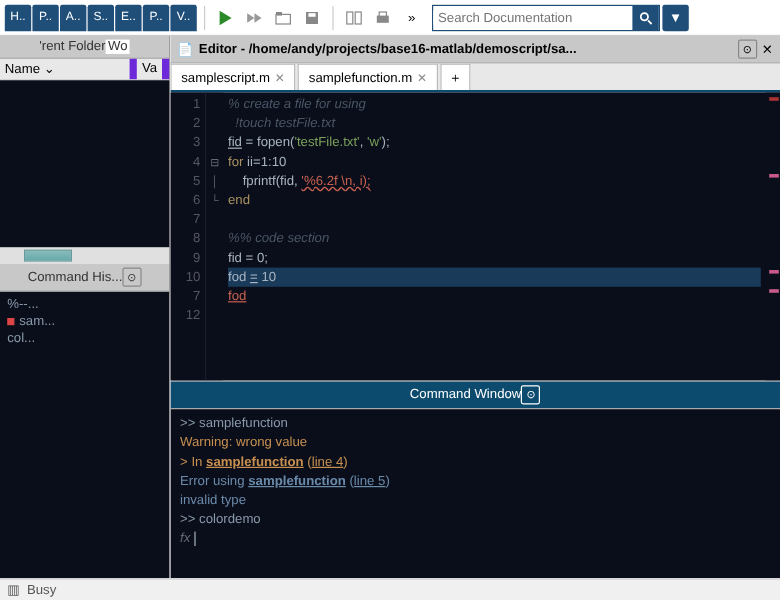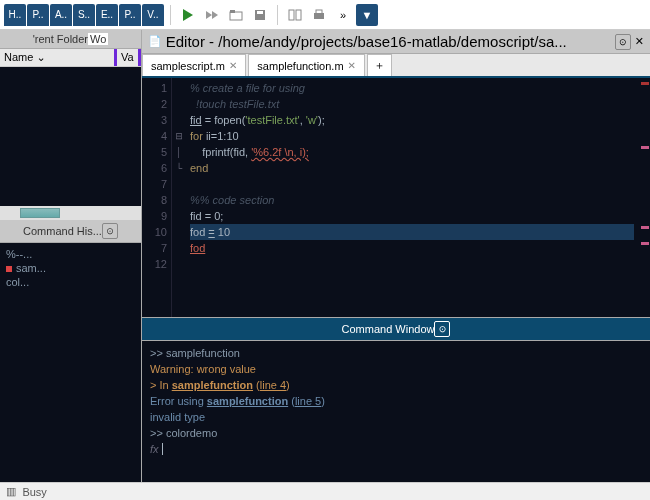--- a/index.html
+++ b/index.html
@@ -11,31 +11,31 @@
 .tb-btn{width:22px;height:22px;display:flex;align-items:center;justify-content:center;cursor:pointer;border-radius:2px}
 .search-box{flex:1;max-width:190px;height:22px;border:1px solid #1f4e79;display:flex;align-items:center;margin-left:4px}
 .search-box input{flex:1;border:none;outline:none;padding:0 4px;color:#999;font-size:11px}
 .search-btn{width:22px;height:20px;background:#1f4e79;color:#fff;display:flex;align-items:center;justify-content:center;cursor:pointer}
 .main-area{flex:1;display:flex;overflow:hidden}
 .left-col{width:142px;display:flex;flex-direction:column;border-right:1px solid #aaa}
 .panel-hdr{background:#c8c8c8;color:#333;padding:3px 6px;font-size:11px;border-bottom:1px solid #aaa;display:flex;justify-content:center;align-items:center}
 .panel-hdr.active{background:#0c4a6e;color:#fff}
 .folder-panel{flex:0 0 190px;display:flex;flex-direction:column;background:#0a0e1a}
 .folder-cols{display:flex;background:#e8e8e8;border-bottom:1px solid #ccc;font-size:10px}
-.folder-cols span{padding:2px 4px;border-right:3px solid #6d28d9;flex:1}
+.folder-cols span{padding:2px 4px;border-right:6px solid #6d28d9;flex:1}
 .folder-body{flex:1;background:#0a0e1a}
 .folder-scroll{height:14px;background:#e0e0e0;display:flex;align-items:center}
 .folder-scroll .sb{height:10px;width:40px;background:linear-gradient(#8bb,#6aa);margin-left:20px;border:1px solid #699}
 .hist-panel{flex:1;display:flex;flex-direction:column;background:#0a0e1a}
 .hist-body{flex:1;padding:4px 6px;color:#8899aa;font-family:monospace;font-size:11px}
 .hist-line{padding:1px 0}
 .hist-line.red::before{content:"";display:inline-block;width:6px;height:6px;background:#d44;margin-right:4px;vertical-align:middle}
 .right-col{flex:1;display:flex;flex-direction:column;overflow:hidden;background:#fff}
 .editor-hdr{background:#c8c8c8;padding:3px 6px;display:flex;align-items:center;gap:4px;border-bottom:1px solid #aaa}
-.editor-hdr .title{flex:1;font-weight:normal;font-size:15px;overflow:hidden;text-overflow:ellipsis;white-space:nowrap}
+.editor-hdr .title{flex:1;font-weight:bold;font-size:11px;overflow:hidden;text-overflow:ellipsis;white-space:nowrap}
 .editor-tabs{display:flex;background:#e8e8e8;border-bottom:2px solid #0c4a6e;padding-left:0}
 .ed-tab{padding:3px 8px;background:#ffffff;border:1px solid #bbb;border-bottom:none;margin-right:2px;display:flex;align-items:center;gap:4px;cursor:pointer;font-size:11px}
 .ed-tab.active{background:#fff}
 .ed-tab .x{color:#888;font-size:10px}
 .ed-tab.plus{padding:3px 6px}
 .editor-body{flex:1;display:flex;background:#0a0e1a;overflow:hidden;position:relative}
 .gutter{width:30px;background:#0a0e1a;color:#556;text-align:right;padding:2px 4px 2px 0;font-family:monospace;font-size:12px;border-right:1px solid #223}
 .gutter div{height:16px;line-height:16px}
 .fold-col{width:14px;background:#0a0e1a;padding-top:2px}
 .fold-col div{height:16px;display:flex;align-items:center;justify-content:center;color:#667;font-size:9px}
@@ -107,20 +107,29 @@
         <rect x="8" y="2" width="5" height="10" fill="none" stroke="#888"></rect>
       </svg>
     </div>
   <div class="tb-btn">
       <svg width="14" height="14">
         <rect x="2" y="5" width="10" height="6" fill="#888"></rect>
         <rect x="4" y="2" width="6" height="4" fill="none" stroke="#888"></rect>
       </svg>
     </div>
   <div class="tb-btn">»</div>
+  <div class="search-box">
+    <input placeholder="Search Documentation" style="">
+    <div class="search-btn">
+        <svg width="12" height="12">
+          <circle cx="5" cy="5" r="3" fill="none" stroke="#fff" stroke-width="1.5"></circle>
+          <line x1="8" y1="8" x2="11" y2="11" stroke="#fff" stroke-width="1.5"></line>
+        </svg>
+      </div>
+  </div>
   <div class="tb-btn" style="background:#1f4e79;color:#fff">▼</div>
 </div>
 
 <div class="main-area">
   <div class="left-col">
     <div class="folder-panel">
       <div class="panel-hdr">
         <span>'rent Folder</span>
         <span style="background:#fff;padding:0 2px">Wo</span>
       </div>

